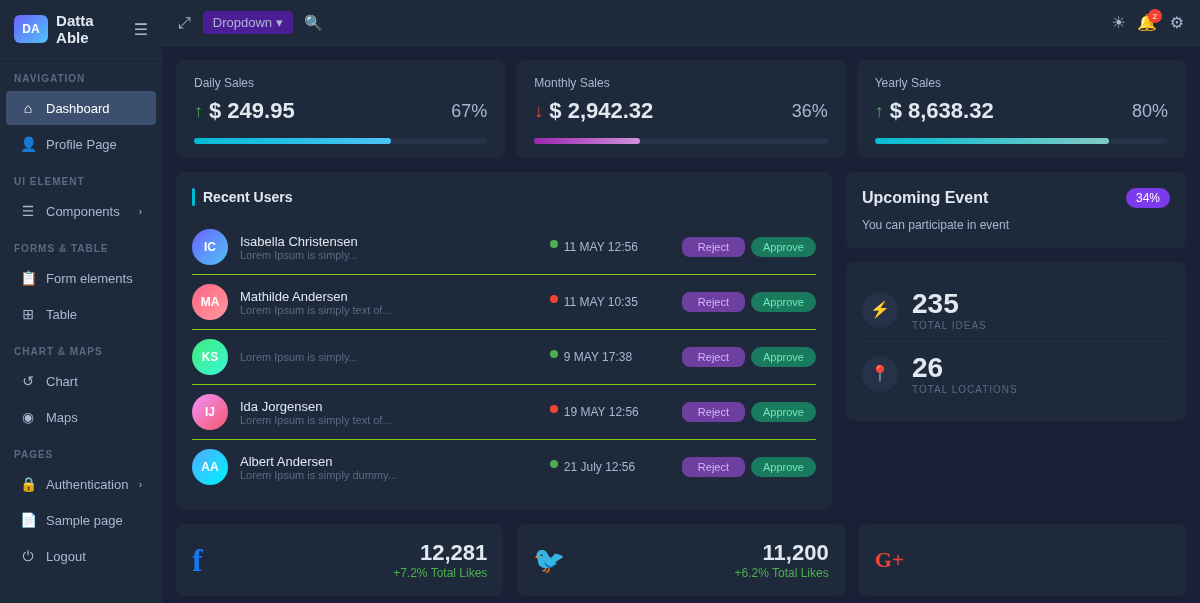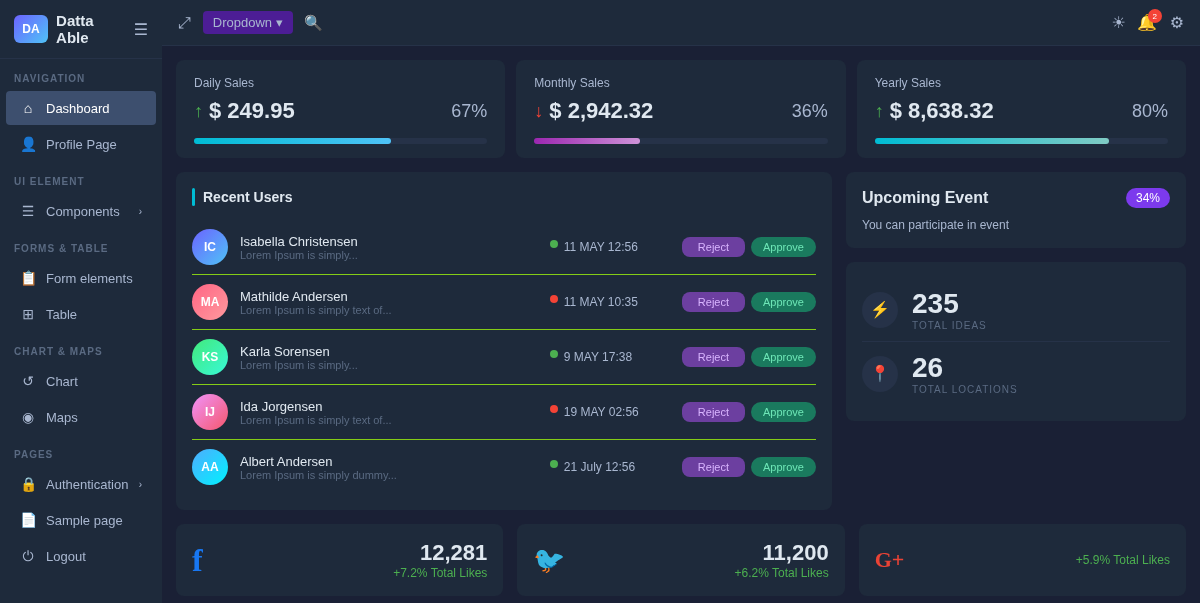--- a/index.html
+++ b/index.html
@@ -414,41 +414,40 @@
         <span>11 MAY 10:35</span>
       </div>
       <div class="user-actions">
         <button class="btn-reject">Reject</button>
         <button class="btn-approve">Approve</button>
       </div>
     </div>
             <div class="user-row">
       <div class="avatar" style="background:linear-gradient(135deg,#43e97b,#38f9d7)">KS</div>
       <div class="user-info">
-        <div class="user-name">Karla Sorensen</div>
         <div class="user-desc">Lorem Ipsum is simply...</div>
       </div>
       <div class="user-date">
         <span class="dot dot-green"></span>
         <span>9 MAY 17:38</span>
       </div>
       <div class="user-actions">
         <button class="btn-reject">Reject</button>
         <button class="btn-approve">Approve</button>
       </div>
     </div>
             <div class="user-row">
       <div class="avatar" style="background:linear-gradient(135deg,#f093fb,#f5576c)">IJ</div>
       <div class="user-info">
         <div class="user-name">Ida Jorgensen</div>
         <div class="user-desc">Lorem Ipsum is simply text of...</div>
       </div>
       <div class="user-date">
         <span class="dot dot-red"></span>
-        <span>19 MAY 02:56</span>
+        <span>19 MAY 12:56</span>
       </div>
       <div class="user-actions">
         <button class="btn-reject">Reject</button>
         <button class="btn-approve">Approve</button>
       </div>
     </div>
             <div class="user-row">
       <div class="avatar" style="background:linear-gradient(135deg,#4facfe,#00f2fe)">AA</div>
       <div class="user-info">
         <div class="user-name">Albert Andersen</div>
@@ -506,18 +505,17 @@
       <div class="social-card">
         <span class="social-icon-tw" style="font-size:26px;">🐦</span>
         <div class="social-info">
           <div class="social-count">11,200</div>
           <div class="social-likes">+6.2% Total Likes</div>
         </div>
       </div>
       <div class="social-card">
         <span class="social-icon-gp" style="font-size:22px; font-weight:bold; font-family:serif;">G+</span>
         <div class="social-info">
-          <div class="social-likes">+5.9% Total Likes</div>
         </div>
       </div>
     </div>
   </div>
 </div>
 
 </body></html>

